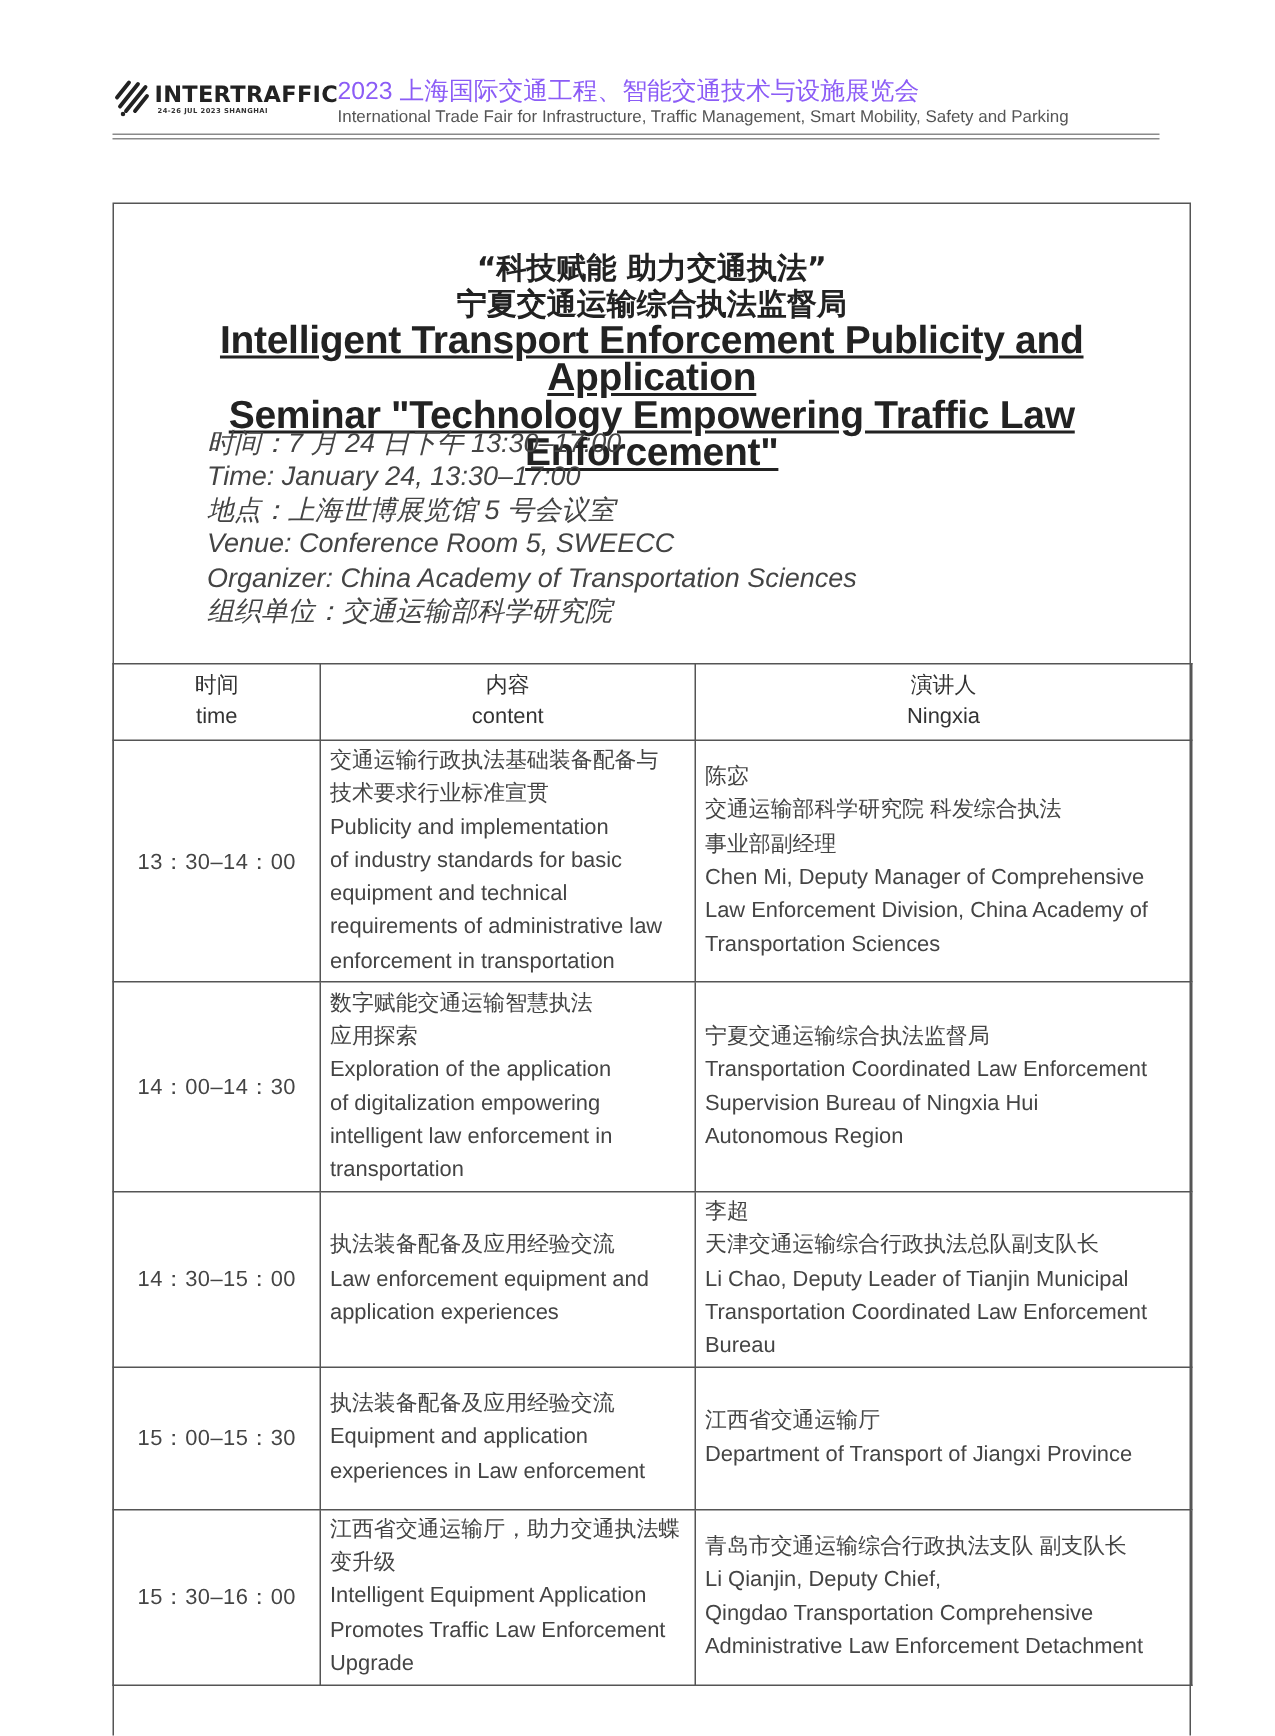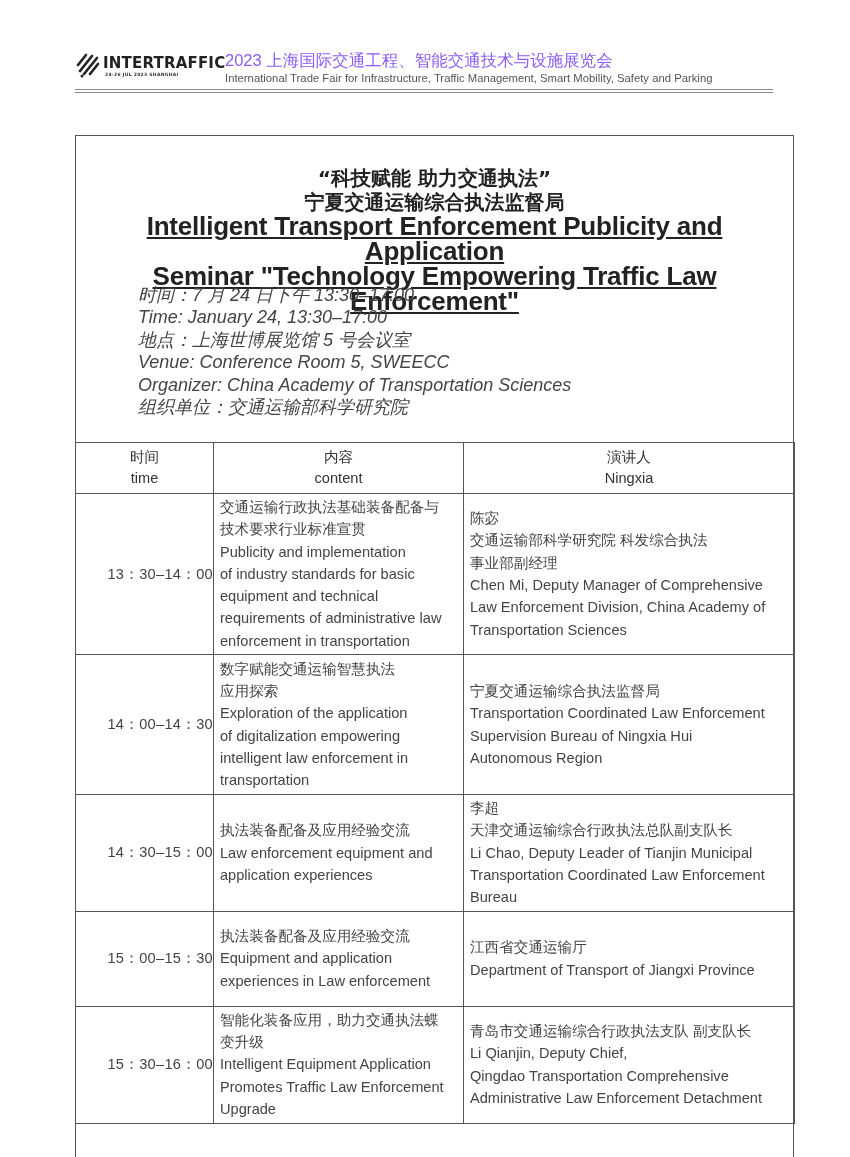--- a/index.html
+++ b/index.html
@@ -37,21 +37,21 @@
 
   table.sched {
     position: absolute; left: -1px; top: 306px; width: 719px; border-collapse: collapse;
     table-layout: fixed; font-size: 14.6px; color: #444; border-radius: 24px;
   }
   table.sched td, table.sched th { border: 1px solid #555; padding: 0; vertical-align: middle; }
   table.sched th { font-weight: normal; text-align: center; line-height: 21px; height: 50px; color: #333; }
   .c-time { width: 138px; text-align: center; }
   .c-content { width: 250px; }
   .c-speaker { width: 331px; }
-  td.time-cell { text-align: right; font-size: 14.6px; letter-spacing: 0.3px; }
+  td.time-cell { text-align: center; font-size: 14.6px; letter-spacing: 0.3px; }
   td.content-cell, td.speaker-cell { padding: 2px 6px 2px 6px !important; line-height: 22.3px; }
   .line { display: block; white-space: nowrap; }
 </style>
 </head>
 <body>
 
 <div class="header">
   <div class="logo">
     <svg class="logo-mark" viewBox="0 0 26 26">
       <g stroke="#222" stroke-width="2.6" stroke-linecap="round">
@@ -176,21 +176,21 @@
         </td>
         <td class="speaker-cell">
           <span class="line">江西省交通运输厅</span>
           <span class="line">Department of Transport of Jiangxi Province</span>
         </td>
       </tr>
 
       <tr style="height:117px">
         <td class="time-cell">15：30–16：00</td>
         <td class="content-cell">
-          <span class="line">智能化装备应用，助力交通执法蝶</span>
+          <span class="line">江西省交通运输厅，助力交通执法蝶</span>
           <span class="line">变升级</span>
           <span class="line">Intelligent Equipment Application</span>
           <span class="line">Promotes Traffic Law Enforcement</span>
           <span class="line">Upgrade</span>
         </td>
         <td class="speaker-cell">
           <span class="line">青岛市交通运输综合行政执法支队  副支队长</span>
           <span class="line">Li Qianjin, Deputy Chief,</span>
           <span class="line">Qingdao Transportation Comprehensive</span>
           <span class="line">Administrative Law Enforcement Detachment</span>

